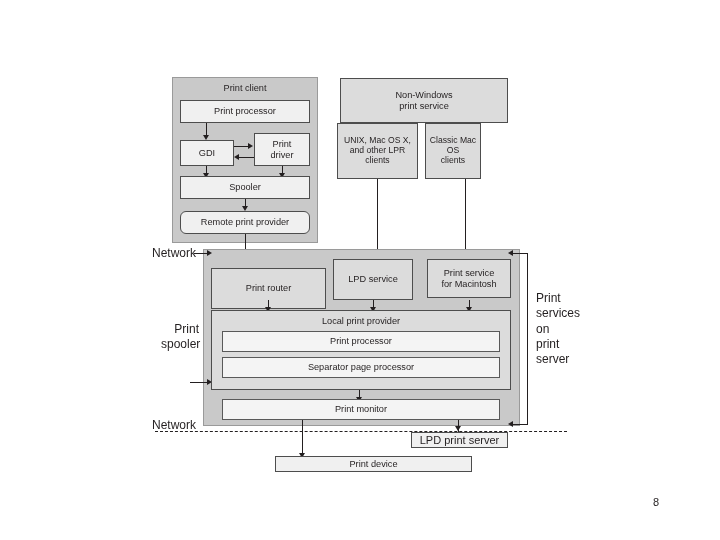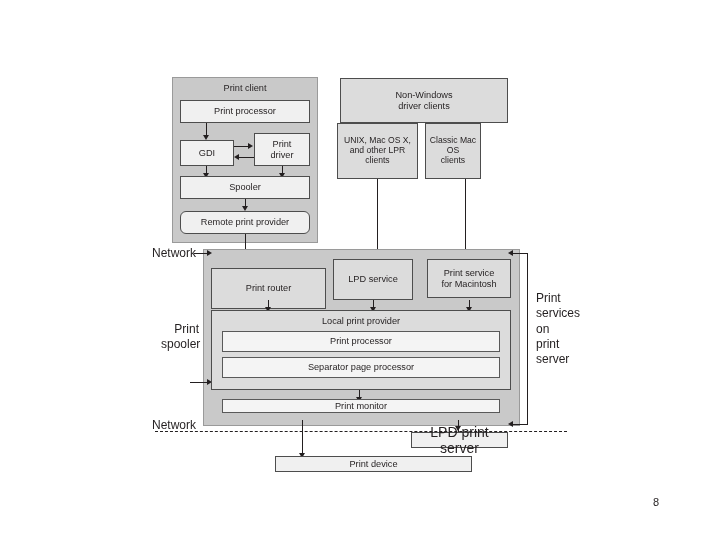--- a/index.html
+++ b/index.html
@@ -141,21 +141,21 @@
 
   <div class="vline" style="left:245px; top:199px; height:9px;"></div>
   <div class="arrow-down" style="left:242px; top:206px;"></div>
 
   <div class="box box-light" style="left:180px; top:211px; width:130px; height:23px;border-radius:6px;">Remote print provider</div>
 
   <div class="vline" style="left:245px; top:234px; height:24px;"></div>
   <div class="arrow-down" style="left:242px; top:256px;"></div>
 
   <div class="box box-mid" style="left:340px; top:78px; width:168px; height:45px; white-space:pre-line;">Non-Windows
-driver clients</div>
+print service</div>
 
   <div class="box box-mid" style="left:337px; top:123px; width:81px; height:56px; white-space:pre-line; font-size:8.6px;">UNIX, Mac OS X,
 and other LPR
 clients</div>
 
   <div class="box box-mid" style="left:425px; top:123px; width:56px; height:56px; white-space:pre-line; font-size:8.6px;">Classic Mac OS
 clients</div>
 
   <div class="vline" style="left:377px; top:179px; height:79px;"></div>
   <div class="arrow-down" style="left:374px; top:256px;"></div>
@@ -188,41 +188,41 @@
 
   <div class="box box-mid" style="left:211px; top:310px; width:300px; height:80px; align-items:flex-start; justify-content:center; padding-top:5px;">
     <span>Local print provider</span>
   </div>
   <div class="box box-lighter" style="left:222px; top:331px; width:278px; height:21px;">Print processor</div>
   <div class="box box-lighter" style="left:222px; top:357px; width:278px; height:21px;">Separator page processor</div>
 
   <div class="vline" style="left:359px; top:390px; height:9px;"></div>
   <div class="arrow-down" style="left:356px; top:397px;"></div>
 
-  <div class="box box-lighter" style="left:222px; top:399px; width:278px; height:14px;">Print monitor</div>
+  <div class="box box-lighter" style="left:222px; top:399px; width:278px; height:21px;">Print monitor</div>
 
   <div class="plainlabel" style="left:152px; top:418px;">Network</div>
 
   <div class="dashline" style="left:155px; top:431px; width:412px;"></div>
 
   <div class="vline" style="left:527px; top:253px; height:172px;"></div>
   <div class="hline" style="left:512px; top:253px; width:16px;"></div>
   <div class="arrow-left" style="left:508px; top:250px;"></div>
   <div class="hline" style="left:512px; top:424px; width:16px;"></div>
   <div class="arrow-left" style="left:508px; top:421px;"></div>
   <div class="plainlabel" style="left:536px; top:291px;">Print
 services
 on
 print
 server</div>
 
   <div class="vline" style="left:458px; top:420px; height:12px;"></div>
   <div class="arrow-down" style="left:455px; top:426px;"></div>
 
-  <div class="box box-light" style="left:411px; top:432px; width:97px; height:16px; font-size:14px;">LPD print server</div>
+  <div class="box box-light" style="left:411px; top:432px; width:97px; height:16px; font-size:11px;">LPD print server</div>
 
   <div class="vline" style="left:302px; top:420px; height:36px;"></div>
   <div class="arrow-down" style="left:299px; top:453px;"></div>
 
   <div class="box box-light" style="left:275px; top:456px; width:197px; height:16px;">Print device</div>
 
   <div class="pagenum" style="left:653px; top:496px;">8</div>
 
 </div>
 

